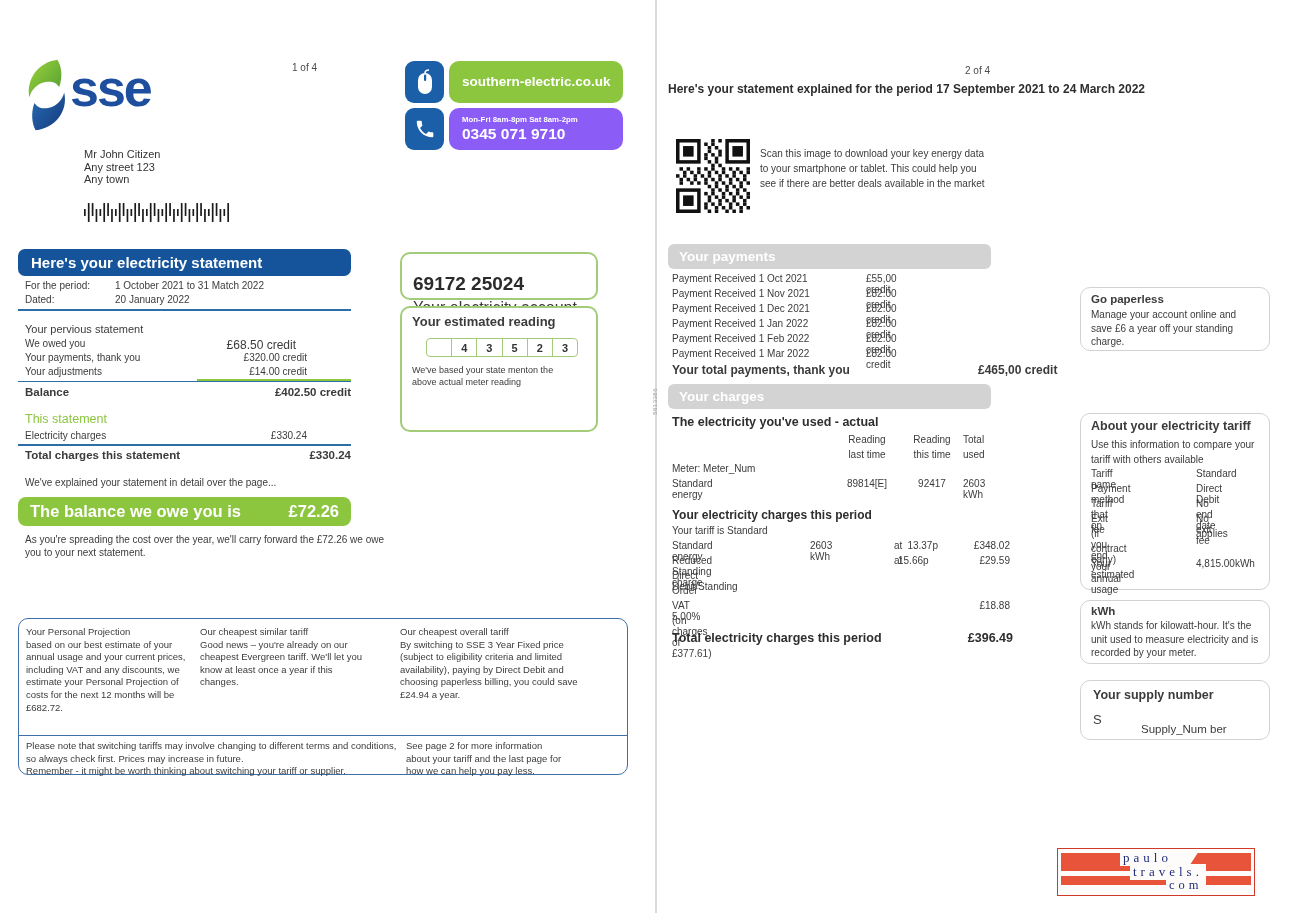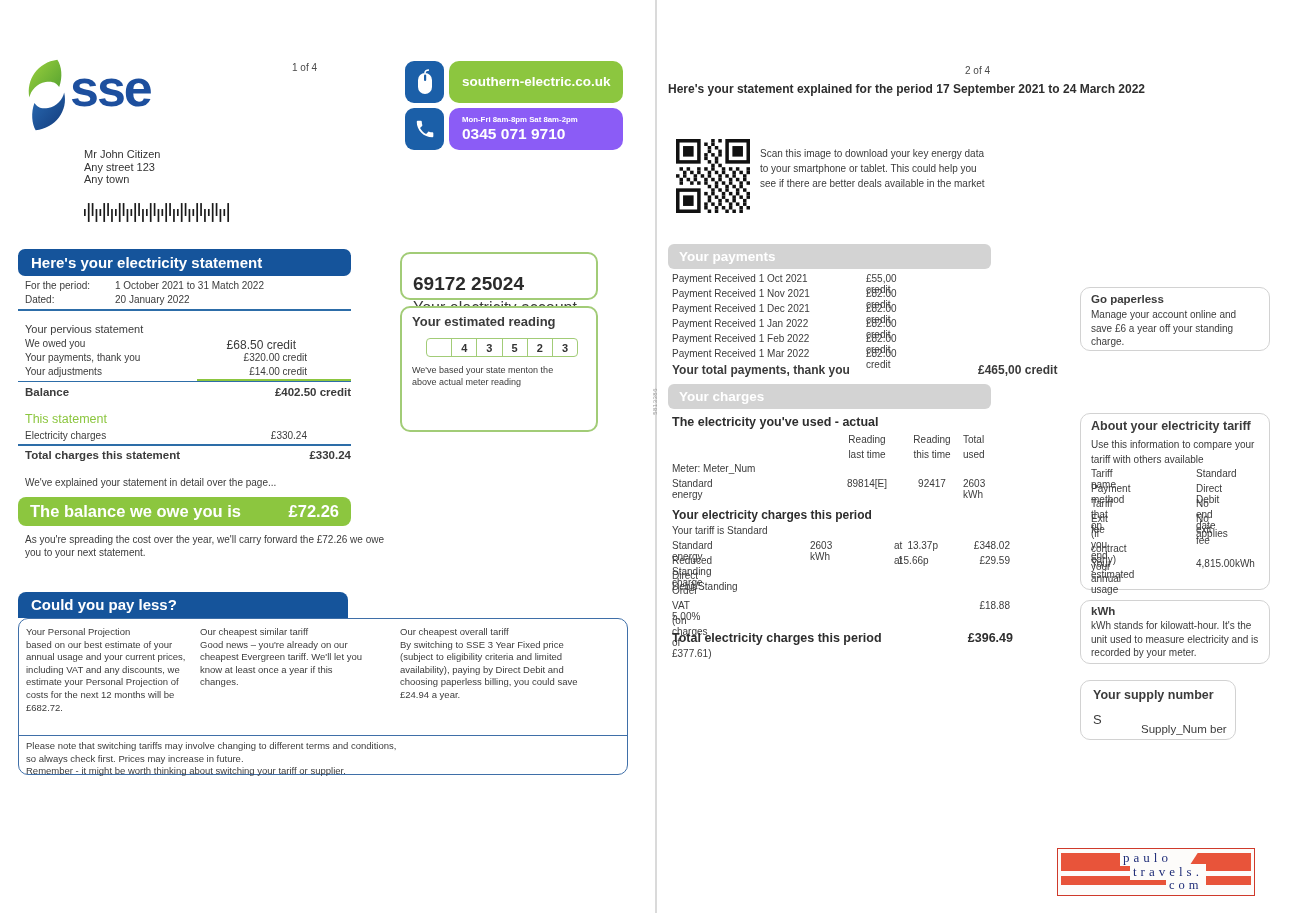--- a/index.html
+++ b/index.html
@@ -163,33 +163,31 @@
   <div class="abs b" style="left:241px;top:449px;width:110px;text-align:right;font-size:11.5px;">£330.24</div>
 
   <div class="abs" style="left:25px;top:477px;font-size:10px;">We've explained your statement in detail over the page...</div>
 
   <div class="abs green-bar" style="left:18px;top:497px;width:333px;height:29px;">
     <span class="abs" style="left:12px;top:0;line-height:29px;font-size:16.5px;">The balance we owe you is</span>
     <span class="abs" style="right:12px;top:0;line-height:29px;font-size:16.5px;">£72.26</span>
   </div>
   <div class="abs" style="left:25px;top:533px;width:366px;font-size:10px;line-height:13px;">As you're spreading the cost over the year, we'll carry forward the £72.26 we owe you to  your next statement.</div>
 
-  <div class="abs blue-bar" style="left:18px;top:592px;width:330px;height:26px;border-radius:8px 8px 0 0;">
-    <span class="abs" style="left:13px;top:0;line-height:26px;font-size:15px;">Could you pay less?</span>
-  </div>
   <div class="abs" style="left:18px;top:618px;width:610px;height:157px;border:1.5px solid #3f6fa8;border-radius:10px;box-sizing:border-box;"></div>
   <div class="abs pre" style="left:26px;top:626px;width:168px;font-size:9.5px;line-height:12.6px;">Your Personal Projection
 based on our best estimate of your annual usage and your current prices, including VAT and any discounts, we estimate your Personal Projection of costs for the next 12 months will be £682.72.</div>
   <div class="abs pre" style="left:200px;top:626px;width:162px;font-size:9.5px;line-height:12.6px;">Our cheapest similar tariff
 Good news – you're already on our cheapest Evergreen tariff. We'll let you know at least once a year if this changes.</div>
   <div class="abs pre" style="left:400px;top:626px;width:190px;font-size:9.5px;line-height:12.6px;">Our cheapest overall tariff
 By switching to SSE 3 Year Fixed price (subject to eligibility criteria and limited availability), paying by Direct Debit and choosing paperless billing, you could save £24.94 a year.</div>
   <div class="abs" style="left:19px;top:735px;width:608px;height:1px;background:#3f6fa8;"></div>
   <div class="abs pre" style="left:26px;top:740px;width:378px;font-size:9.5px;line-height:12.6px;">Please note that switching tariffs may involve changing to different terms and conditions, so always check first. Prices may increase in future.
 Remember - it might be worth thinking about switching your tariff or supplier.</div>
+  <div class="abs" style="left:406px;top:740px;width:162px;font-size:9.5px;line-height:12.6px;">See page 2 for more information about your tariff and the last page for how we can help you pay less.</div>
 
   <div class="abs gbox" style="left:400px;top:252px;width:198px;height:48px;">
     <div class="abs" style="left:11px;top:6px;font-size:16px;margin-top:39px;">Your electricity account number:</div>
     <div class="abs b" style="left:11px;top:19px;font-size:19px;color:#2b2b2b;">69172 25024</div>
   </div>
 
   <div class="abs gbox" style="left:400px;top:306px;width:198px;height:126px;">
     <div class="abs b" style="left:10px;top:6px;font-size:13px;">Your estimated reading</div>
     <div class="abs" id="reading-strip" style="left:24px;top:30px;width:150px;height:17px;">
         <div class="rcell"></div>
@@ -454,21 +452,21 @@
         <span class="abs" style="left:10px;font-size:10px;">annual usage</span>
         <span class="abs" style="left:115px;font-size:10px;"></span>
       </div>
   </div>
 
   <div class="abs graybox" style="left:1080px;top:600px;width:190px;height:64px;">
     <div class="abs b" style="left:10px;top:4px;font-size:11.5px;">kWh</div>
     <div class="abs" style="left:10px;top:18px;width:168px;font-size:10px;line-height:13.5px;">kWh stands for kilowatt-hour. It's the unit used to measure electricity and is recorded by your meter.</div>
   </div>
 
-  <div class="abs graybox" style="left:1080px;top:680px;width:156px;height:60px;text-align:center;">
+  <div class="abs graybox" style="left:1080px;top:680px;width:190px;height:60px;text-align:center;">
     <div class="abs b" style="left:12px;top:7px;font-size:12.5px;">Your supply number</div>
     <div class="abs" style="left:12px;top:31px;font-size:13px;">S</div>
     <div class="abs" style="left:60px;top:42px;font-size:11.5px;">Supply_Num ber</div>
   </div>
 
   <div class="abs" style="left:1057px;top:848px;width:196px;height:46px;border:1px solid #cf3a2b;background:#fdfcfa;overflow:hidden;">
     <div class="abs" style="left:3px;top:4px;width:102px;height:18px;background:#e8543a;clip-path:polygon(0 0,100% 0,82% 100%,0 100%);"></div>
     <div class="abs" style="left:3px;top:27px;width:118px;height:9px;background:#e8543a;clip-path:polygon(0 0,100% 0,94% 100%,0 100%);"></div>
     <div class="abs" style="left:128px;top:4px;width:65px;height:18px;background:#e8543a;clip-path:polygon(18% 0,100% 0,100% 100%,0 100%);"></div>
     <div class="abs" style="left:139px;top:27px;width:54px;height:9px;background:#e8543a;"></div>

